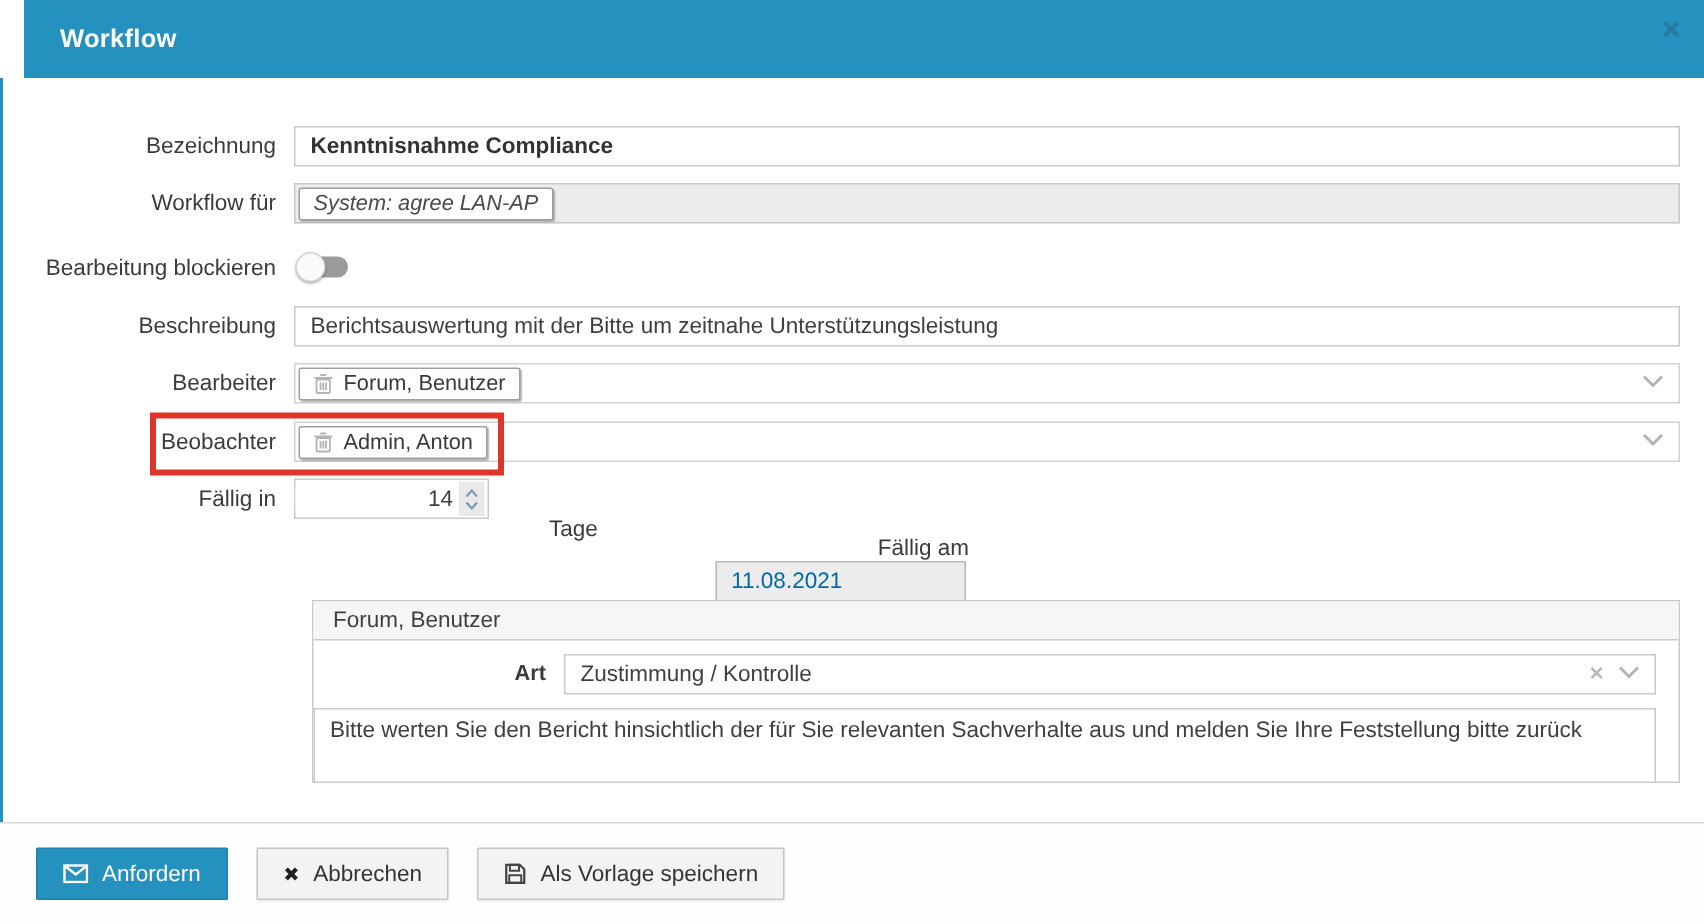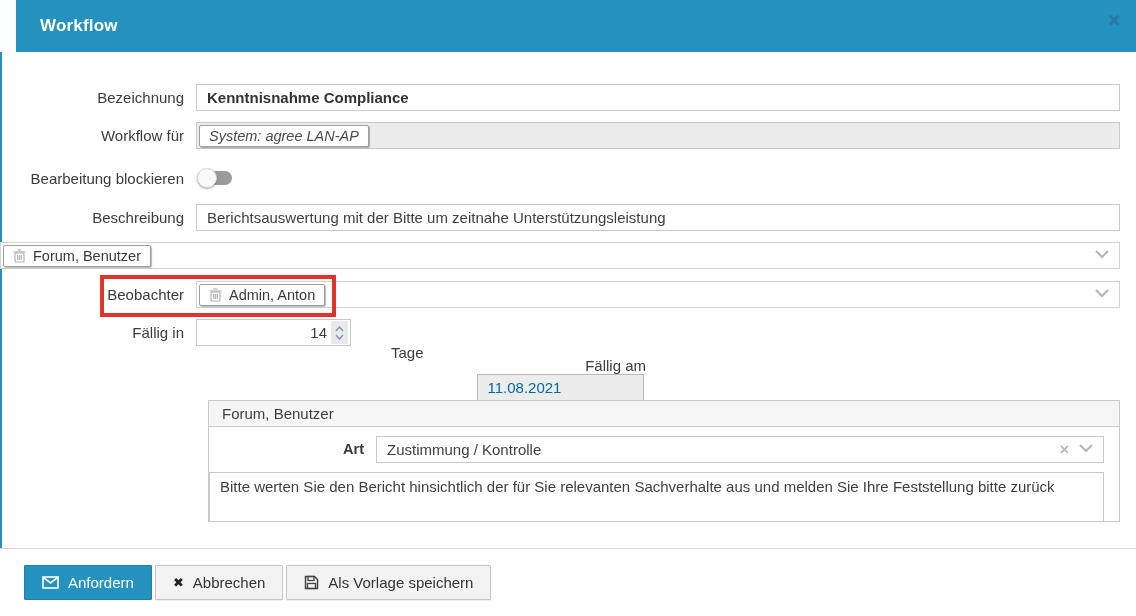--- a/index.html
+++ b/index.html
@@ -52,21 +52,21 @@
            display:flex; align-items:center; padding:0 2px; position:relative; }
   .combo .chevron { position:absolute; right:10px; top:7px; }
 
   
   .toggle { position:relative; width:32px; height:14px; background:#9b9b9b; border-radius:8px;
             margin-left:4px; cursor:pointer; }
   .toggle .knob { position:absolute; left:-3px; top:-3px; width:20px; height:20px; border-radius:50%;
                   background:#fafafa; border:1px solid #d5d5d5; box-shadow:0 1px 2px rgba(0,0,0,.35); }
 
   
-  .numwrap { width:155px; height:27px; border:1px solid #c9c9c9; background:#fff;
+  .numwrap { width:130px; height:27px; border:1px solid #c9c9c9; background:#fff;
              display:flex; align-items:center; }
   .numwrap input { flex:1; border:none; outline:none; text-align:right; font-size:15px;
                    color:#3f3f3f; font-family:inherit; width:60px; padding-right:4px; }
   .spinner { width:17px; height:23px; margin-right:2px; background:#e9e9e9;
              display:flex; flex-direction:column; align-items:center; justify-content:center; cursor:pointer; }
   .suffix { margin-left:40px; font-size:15px; color:#3b3b3b;margin-top:40px; }
 
   
   .annotation-rect { position:absolute; left:100px; top:223px; width:236px; height:42px;
                      border:4px solid #e0342b; pointer-events:none; z-index:5; }
@@ -86,21 +86,21 @@
                 padding:0 56px 0 10px; font-size:15px; color:#3f3f3f; background:#fff; position:relative; }
   .select-box .clear-x { position:absolute; right:34px; top:4px; color:#b9b9b9; font-size:16px;
                          font-weight:700; cursor:pointer; }
   .select-box .chevron { position:absolute; right:10px; top:7px; }
   textarea.hint { width:100%; height:50px; border:1px solid #c9c9c9; resize:none; outline:none;
                   font-family:inherit; font-size:15px; color:#3f3f3f; padding:3px 10px; line-height:1.45; }
 
   
   .modal-footer { position:absolute; left:0; top:548px; right:0; bottom:0;
                   border-top:1px solid #d8d8d8; background:#fefefe;
-                  display:flex; align-items:center; padding:0 24px; gap:3px; }
+                  display:flex; align-items:center; padding:0 24px; gap:19px; }
   .btn { height:35px; display:inline-flex; align-items:center; gap:9px; padding:0 17px;
          font-size:15px; font-family:inherit; cursor:pointer; border-radius:1px; }
   .btn-primary { background:#2491be; border:1px solid #1d83ab; color:#fff; }
   .btn-default { background:#f3f3f3; border:1px solid #c6c6c6; color:#333;
                  box-shadow:0 1px 1px rgba(0,0,0,.06); }
   .x-glyph { font-size:13px; font-weight:700; color:#222; }
 
   svg { display:block; }
 </style>
 </head>
@@ -144,20 +144,21 @@
     </div>
 
     <div class="row r-beschreibung">
       <div class="lbl">Beschreibung</div>
       <div class="fld">
         <input class="text" type="text" value="Berichtsauswertung mit der Bitte um zeitnahe Unterstützungsleistung" style="">
       </div>
     </div>
 
     <div class="row r-bearbeiter">
+      <div class="lbl">Bearbeiter</div>
       <div class="fld">
         <div class="combo">
           <span class="chip">
             <svg class="trash" viewBox="0 0 13 14">
               <g stroke="#b3b3b3" stroke-width="1.2" fill="none">
                 <rect x="2" y="4" width="9" height="9" rx="1"></rect>
                 <line x1="0.5" y1="3" x2="12.5" y2="3"></line>
                 <line x1="4.5" y1="1" x2="8.5" y2="1"></line>
                 <line x1="4.7" y1="6" x2="4.7" y2="11"></line>
                 <line x1="6.5" y1="6" x2="6.5" y2="11"></line>

